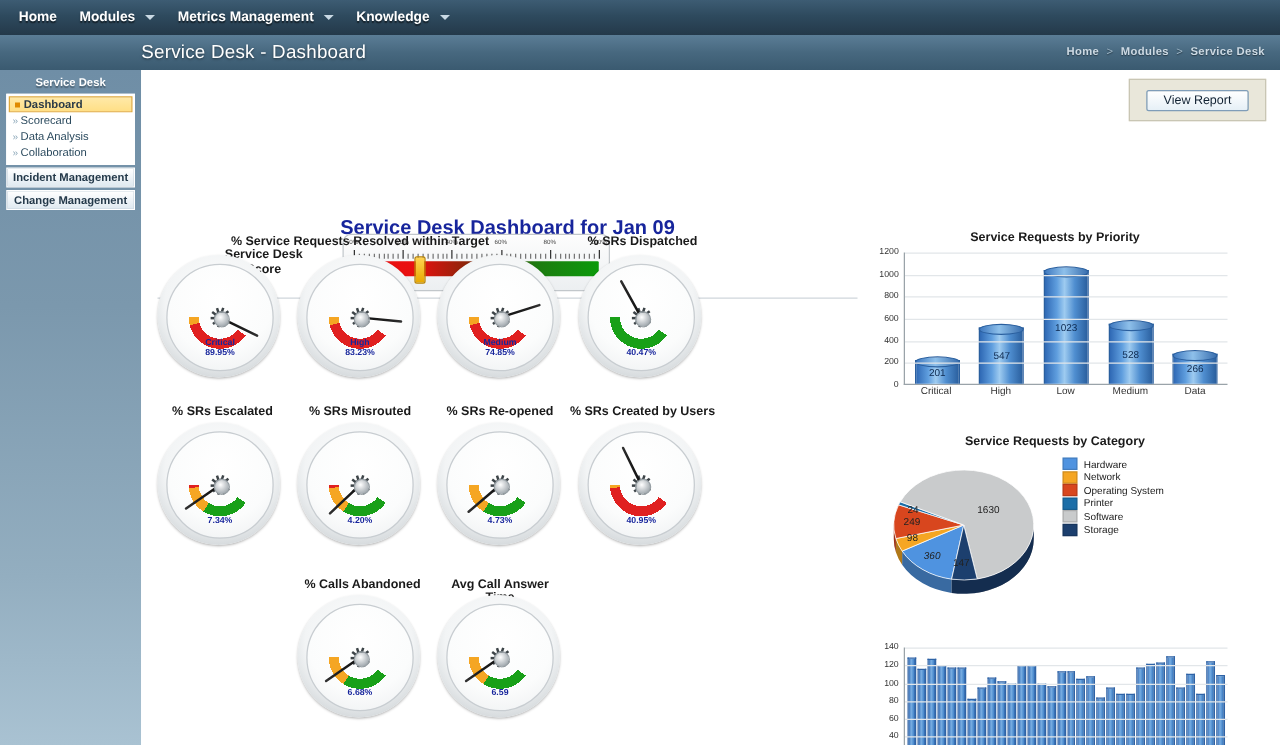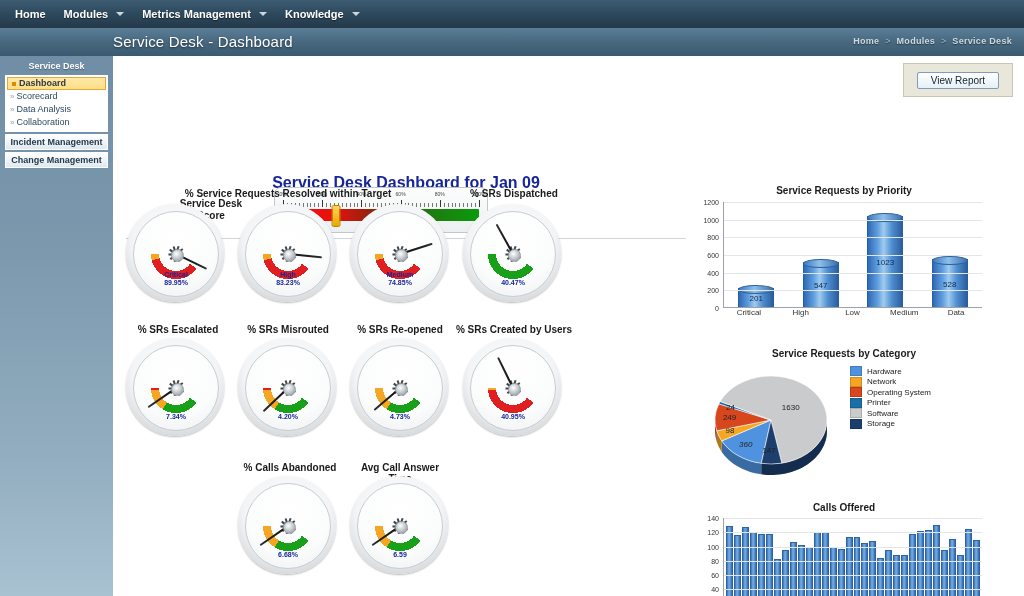--- a/index.html
+++ b/index.html
@@ -1745,20 +1745,26 @@
                 <div class="cap"></div>
                 <div class="barval">1023</div>
               </div>
             </div>
             <div class="barcol">
               <div class="bar3d" style="height: 46.64px;">
                 <div class="cap"></div>
                 <div class="barval">528</div>
               </div>
             </div>
+            <div class="barcol">
+              <div class="bar3d" style="height: 23.4967px;">
+                <div class="cap"></div>
+                <div class="barval">266</div>
+              </div>
+            </div>
           </div>
       <div class="gridline" style="top: 88.3333px;"></div>
           <div class="gridline" style="top: 70.6667px;"></div>
           <div class="gridline" style="top: 53px;"></div>
           <div class="gridline" style="top: 35.3333px;"></div>
           <div class="gridline" style="top: 17.6667px;"></div>
           <div class="gridline" style="top: 0px;"></div>
         </div>
       <div class="xlabels" id="prio-x">
           <span>Critical</span>
@@ -1812,21 +1818,20 @@
       <div class="lg">
         <span class="lgsw" style="background: rgb(201, 203, 204);"></span>
         <span class="lgtx">Software</span>
       </div>
       <div class="lg">
         <span class="lgsw" style="background: rgb(28, 63, 110);"></span>
         <span class="lgtx">Storage</span>
       </div>
     </div>
 
-  <div class="chart-title" style="left:585px;top:446px;width:292px;">Calls Offered</div>
   <div id="calls">
     <div class="plot">
       <div class="yaxis" id="calls-y">
           <span style="top: 71.4286px;">40</span>
           <span style="top: 57.1429px;">60</span>
           <span style="top: 42.8571px;">80</span>
           <span style="top: 28.5714px;">100</span>
           <span style="top: 14.2857px;">120</span>
           <span style="top: 0px;">140</span>
         </div>

